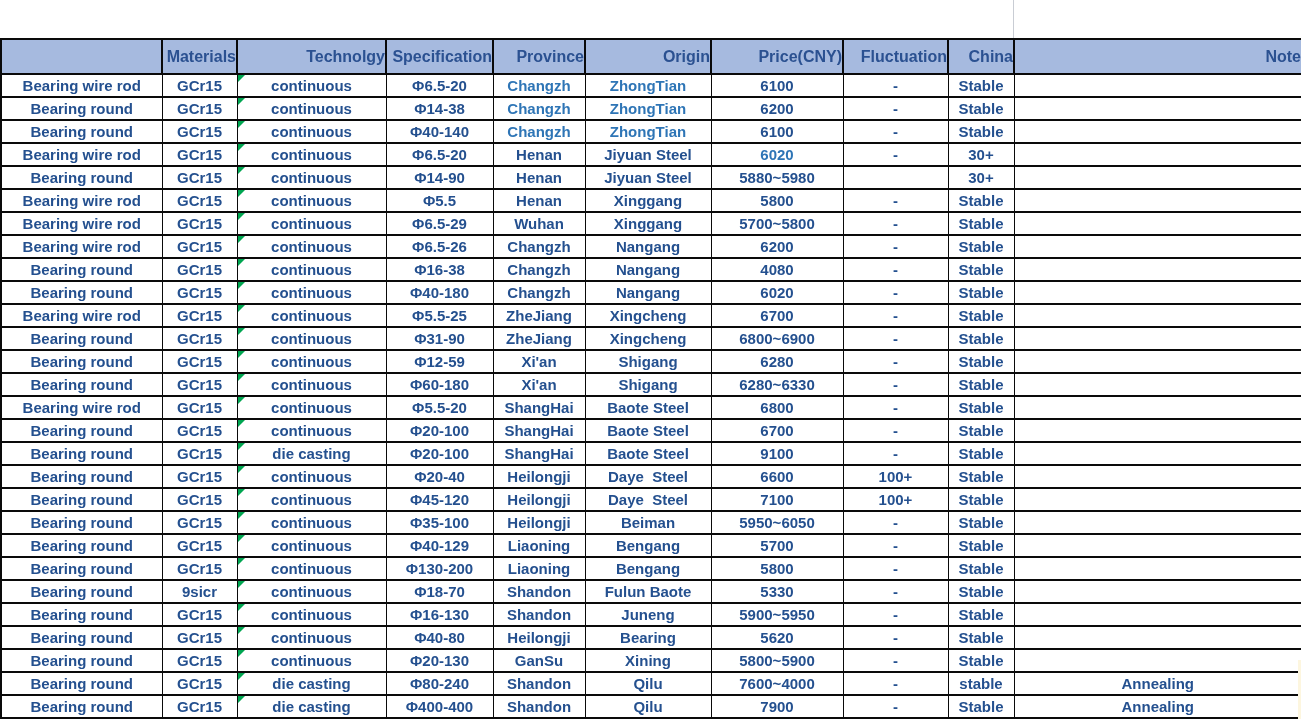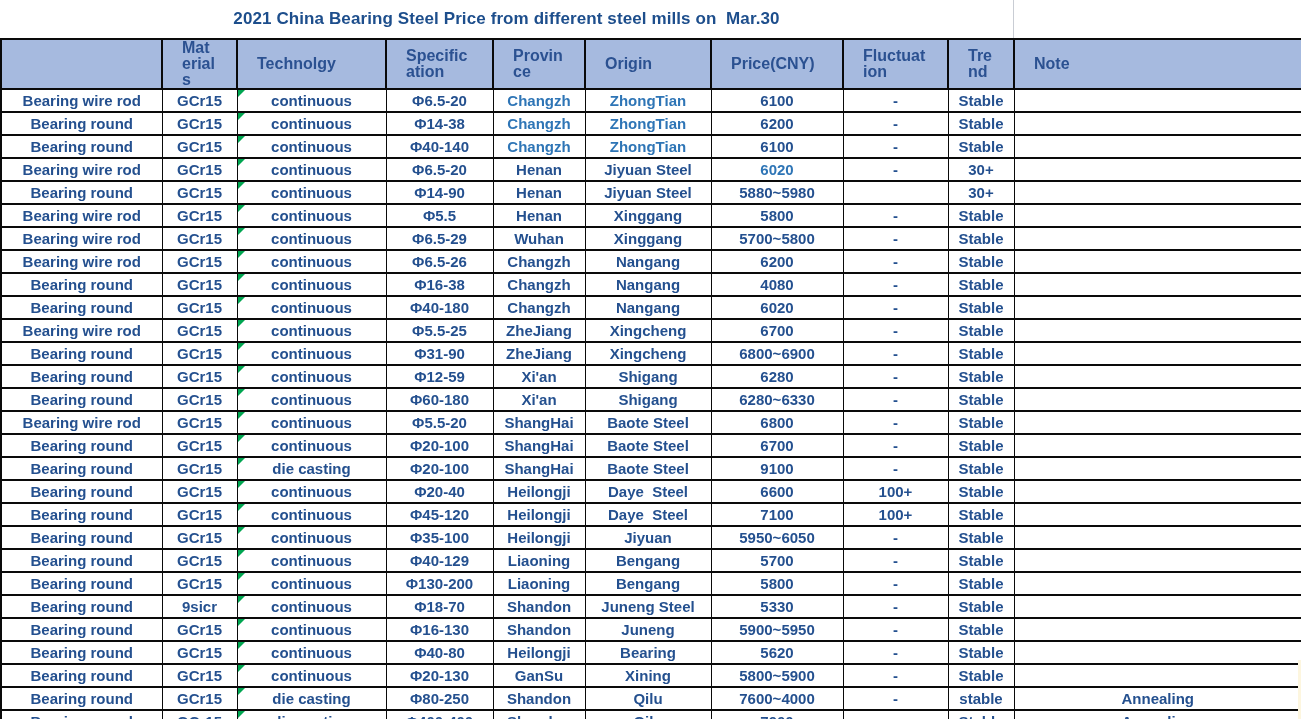--- a/index.html
+++ b/index.html
@@ -38,25 +38,25 @@
     table-layout:fixed;
     width:1301px; height:681px;
     border:2px solid #0a0a0a;
   }
   thead th{
     background:var(--header-bg,#a6badf);
     color:var(--header-text,#2b5191);
     font-size:16px; font-weight:bold;
     line-height:16px;
     border:2px solid #0a0a0a;
-    padding:0 19px;
+    padding:0 0;
     overflow:hidden;
     overflow-wrap:break-word;
     word-break:break-word;
-    text-align:left;
+    text-align:right;
     height:33px;
   }
   tbody td{
     border:1px solid #0a0a0a;
     border-top-width:2px; border-bottom-width:2px;
     color:var(--text-dark,#24508f);
     font-size:15px; font-weight:bold;
     text-align:center;
     vertical-align:middle;
     padding:0;
@@ -80,21 +80,20 @@
     background:#fdf6df;
     pointer-events:none;
   }
 </style>
 </head>
 <body>
 
 <div class="sheet">
 
   <div class="title-bar">
-    <div class="title-cell">2021 China Bearing Steel Price from different steel mills on  Mar.30</div>
     <div class="title-grid-line"></div>
   </div>
 
   <table>
     <colgroup>
       <col style="width:161px">
         <col style="width:75px">
         <col style="width:149px">
       <col style="width:107px">
         <col style="width:92px">
@@ -107,21 +106,21 @@
     <thead>
       <tr>
         <th></th>
         <th>Materials</th>
         <th>Technolgy</th>
         <th>Specification</th>
         <th>Province</th>
         <th>Origin</th>
         <th>Price(CNY)</th>
         <th>Fluctuation</th>
-        <th>Trend</th>
+        <th>China</th>
         <th>Note</th>
       </tr>
     </thead>
     <tbody>
         <tr>
           <td>Bearing wire rod</td>
           <td>GCr15</td>
           <td><span class="flag"></span>continuous</td>
           <td>Φ6.5-20</td>
           <td class="light">Changzh</td>
@@ -346,21 +345,21 @@
           <td>100+</td>
           <td>Stable</td>
           <td></td>
         </tr>
         <tr>
           <td>Bearing round</td>
           <td>GCr15</td>
           <td><span class="flag"></span>continuous</td>
           <td>Φ35-100</td>
           <td>Heilongji</td>
-          <td>Jiyuan</td>
+          <td>Beiman</td>
           <td>5950~6050</td>
           <td>-</td>
           <td>Stable</td>
           <td></td>
         </tr>
         <tr>
           <td>Bearing round</td>
           <td>GCr15</td>
           <td><span class="flag"></span>continuous</td>
           <td>Φ40-129</td>
@@ -382,21 +381,21 @@
           <td>-</td>
           <td>Stable</td>
           <td></td>
         </tr>
         <tr>
           <td>Bearing round</td>
           <td>9sicr</td>
           <td><span class="flag"></span>continuous</td>
           <td>Φ18-70</td>
           <td>Shandon</td>
-          <td>Juneng Steel</td>
+          <td>Fulun Baote</td>
           <td>5330</td>
           <td>-</td>
           <td>Stable</td>
           <td></td>
         </tr>
         <tr>
           <td>Bearing round</td>
           <td>GCr15</td>
           <td><span class="flag"></span>continuous</td>
           <td>Φ16-130</td>
@@ -428,21 +427,21 @@
           <td>Xining</td>
           <td>5800~5900</td>
           <td>-</td>
           <td>Stable</td>
           <td></td>
         </tr>
         <tr>
           <td>Bearing round</td>
           <td>GCr15</td>
           <td><span class="flag"></span>die casting</td>
-          <td>Φ80-250</td>
+          <td>Φ80-240</td>
           <td>Shandon</td>
           <td>Qilu</td>
           <td>7600~4000</td>
           <td>-</td>
           <td>stable</td>
           <td>Annealing</td>
         </tr>
         <tr>
           <td>Bearing round</td>
           <td>GCr15</td>

